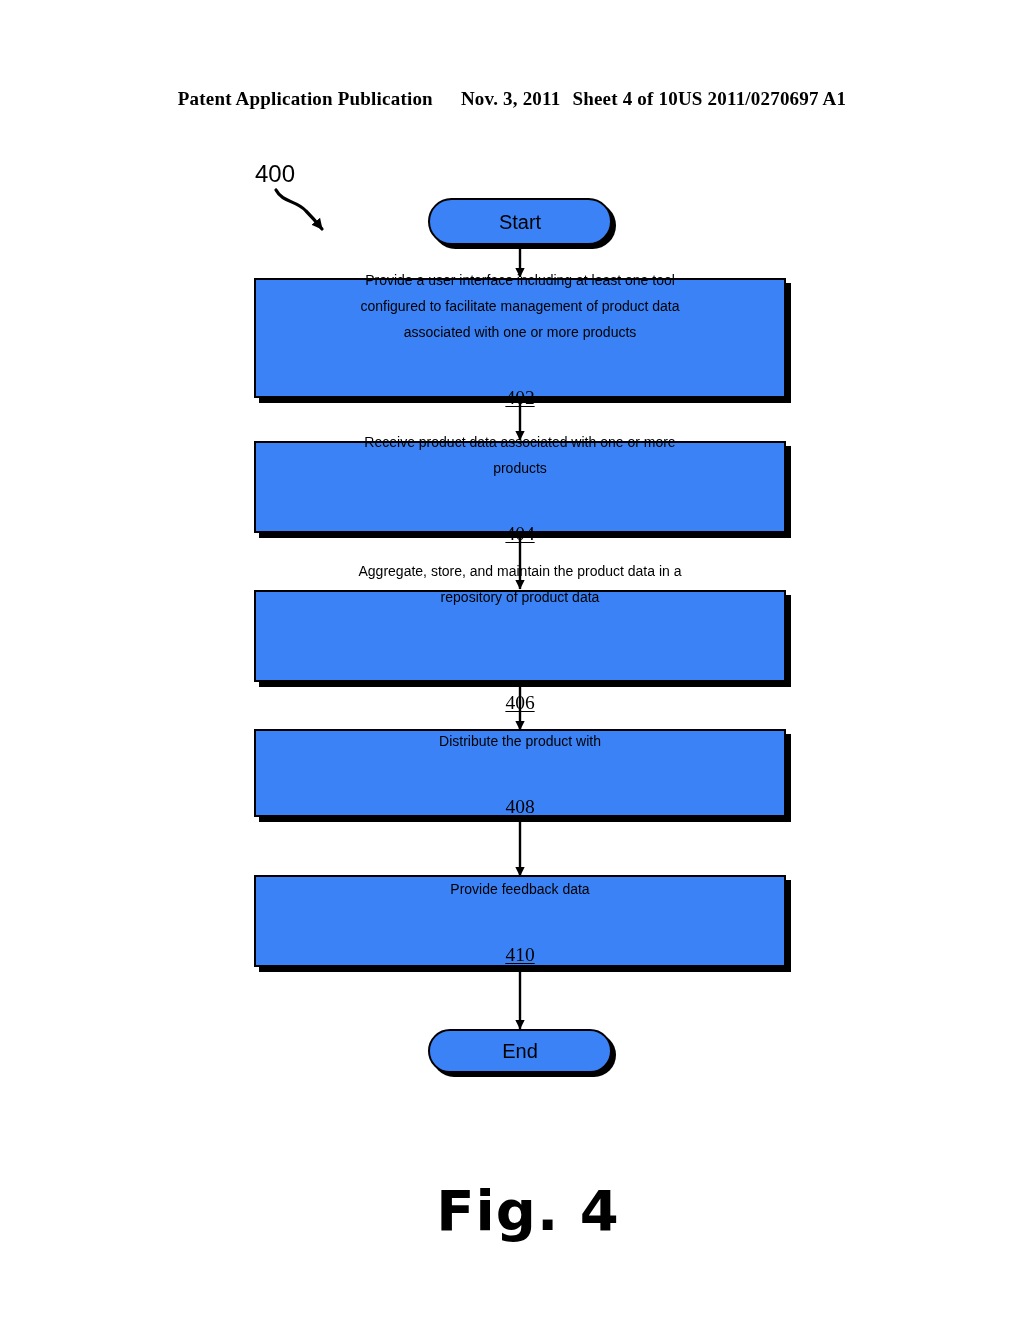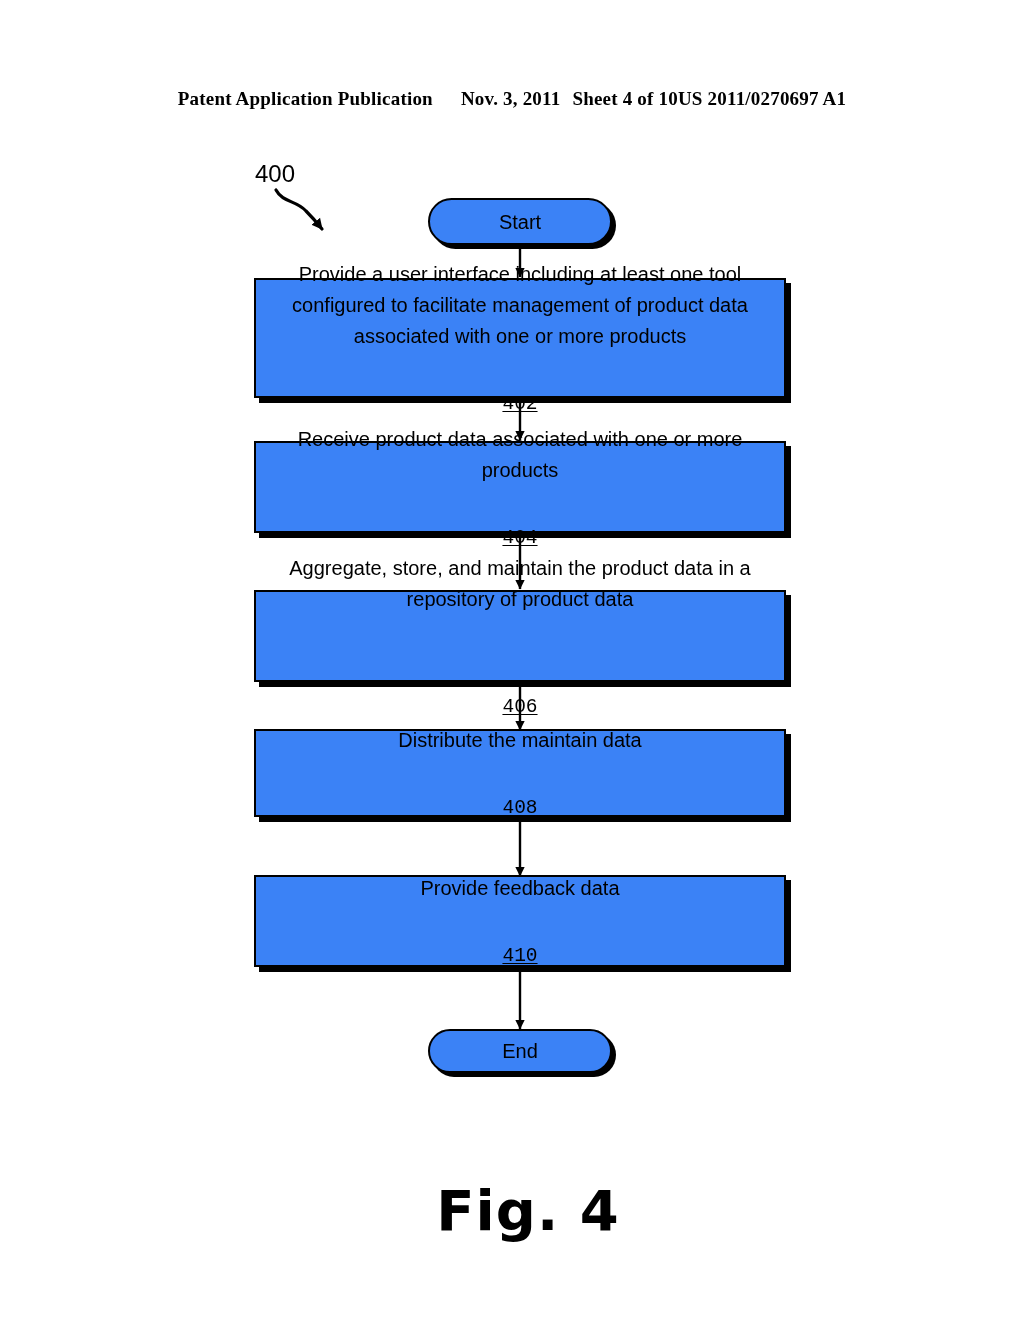--- a/index.html
+++ b/index.html
@@ -59,29 +59,29 @@
     text-align: center;
   }
 
   .node.terminal {
     border-radius: 999px;
     box-shadow: 4px 4px 0 0 #000000;
   }
 
   .node-text {
     font-family: "Liberation Sans", sans-serif;
-    font-size: 20px;
-    line-height: 31px;
+    font-size: 14px;
+    line-height: 26px;
     color: #000000;
     padding: 0 14px;
     white-space: pre-line;
   }
 
   .node-ref {
-    font-family: Liberation Mono, monospace;
+    font-family: Liberation Serif, serif;
     font-size: 19.5px;
     line-height: 25px;
     text-decoration: underline;
     text-underline-offset: 2px;
     color: #000000;
     margin-top: 40px;
   }
 
   .terminal .node-text {
     font-size: 20px;
@@ -179,21 +179,21 @@
     <div class="node-ref">404</div>
   </div>
 
   <div class="node" style="left:254px; top:590px; width:532px; height:92px;gap:40px;">
     <div class="node-text">Aggregate, store, and maintain the product data in a
 repository of product data</div>
     <div class="node-ref">406</div>
   </div>
 
   <div class="node" style="left:254px; top:729px; width:532px; height:88px;">
-    <div class="node-text">Distribute the maintain data</div>
+    <div class="node-text">Distribute the product with</div>
     <div class="node-ref">408</div>
   </div>
 
   <div class="node" style="left:254px; top:875px; width:532px; height:92px;">
     <div class="node-text">Provide feedback data</div>
     <div class="node-ref">410</div>
   </div>
 
   <div class="node terminal" style="left:428px; top:1029px; width:184px; height:44px;">
     <div class="node-text">End</div>

